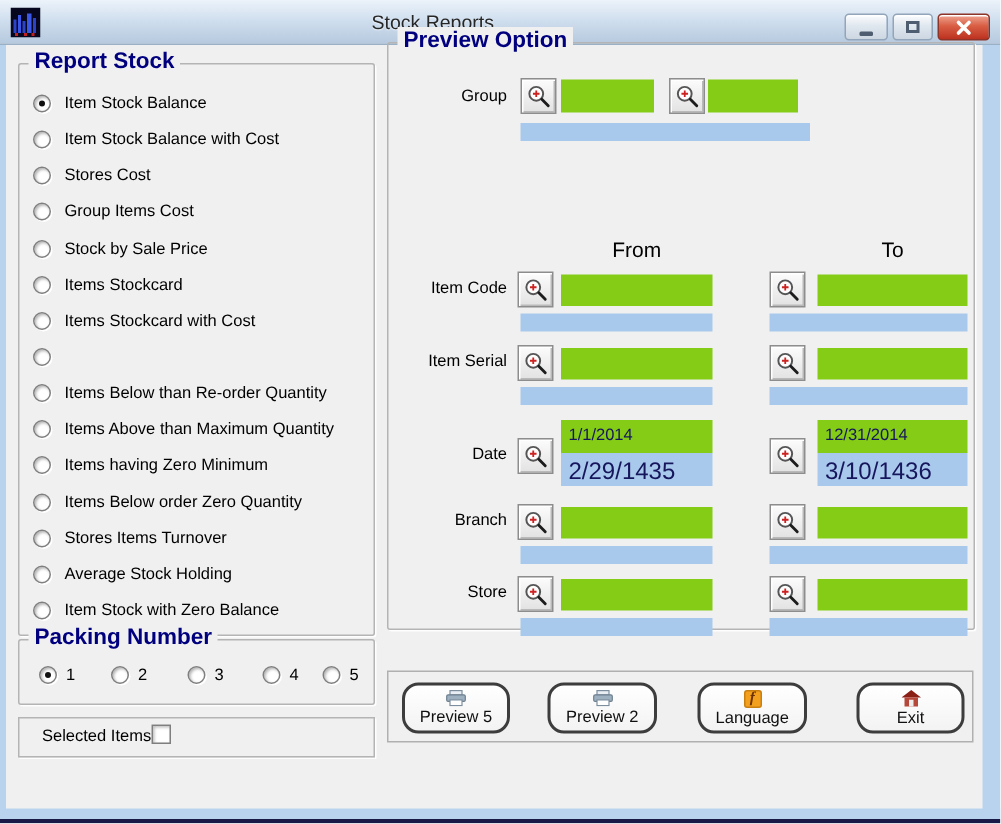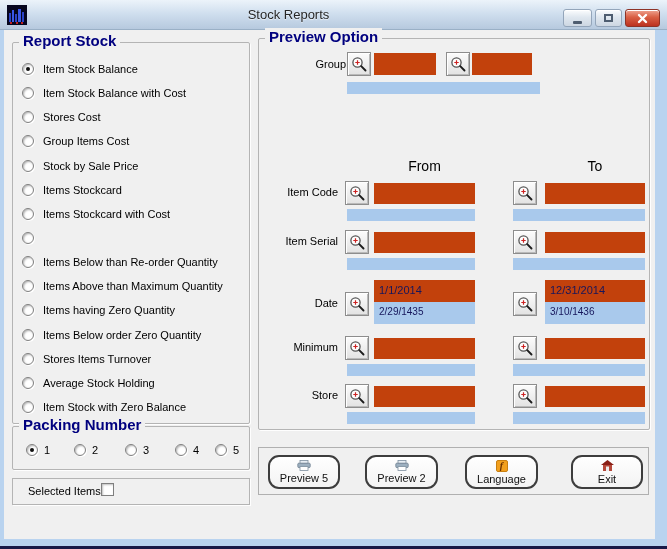--- a/index.html
+++ b/index.html
@@ -62,22 +62,22 @@
     width:13px; height:13px; background:#fff; border:1px solid #7f7f7f;
     box-shadow:inset 1px 1px 2px rgba(0,0,0,.25);
   }
   .rt-list { position:absolute; left:22px; top:57px; width:224px; }
   .rt-item { height:24.15px; display:flex; align-items:center; gap:9px; cursor:pointer; }
   .rt-label, .pk-label { font-size:11px; color:#000; white-space:nowrap; }
   .pk-item { position:absolute; top:444px; display:flex; align-items:center; gap:6px; cursor:pointer; }
   
   .field-label { position:absolute; font-size:11px; color:#000; text-align:right; white-space:nowrap; }
   .col-header  { position:absolute; font-size:14px; color:#000; text-align:center; }
-  .gfield { position:absolute; background:#c2410c; height:21px; font-size:11px; color:#16165c; padding:4px 0 0 5px; }
-  .bfield { position:absolute; background:#a9c9ec; height:12px; font-size:10px; color:#16165c; }
+  .gfield { position:absolute; background:#84cc16; height:21px; font-size:11px; color:#16165c; padding:4px 0 0 5px; }
+  .bfield { position:absolute; background:#a9c9ec; height:12px; font-size:16px; color:#16165c; }
   .bfield.tall, .gfield.tall { height:22px; padding:4px 0 0 5px; }
   .zoom-btn {
     position:absolute; width:24px; height:24px; cursor:pointer;
     background:linear-gradient(#fcfcfc,#e2e2e2); border:1px solid #8d8d8d;
     box-shadow:inset 1px 1px 0 #fff, inset -1px -1px 0 #b9b9b9;
     display:flex; align-items:center; justify-content:center; padding:0;
   }
   
   .actions-panel { position:absolute; left:258px; top:447px; width:391px; height:48px; border:1px solid #b0b0b0; }
   .action-btn {
@@ -169,21 +169,21 @@
     <div class="rt-item">
       <span class="radio"></span>
       <span class="rt-label">Items Below than Re-order Quantity</span>
     </div>
     <div class="rt-item">
       <span class="radio"></span>
       <span class="rt-label">Items Above than Maximum Quantity</span>
     </div>
     <div class="rt-item">
       <span class="radio"></span>
-      <span class="rt-label">Items having Zero Quantity</span>
+      <span class="rt-label">Items having Zero Minimum</span>
     </div>
     <div class="rt-item">
       <span class="radio"></span>
       <span class="rt-label">Items Below order Zero Quantity</span>
     </div>
     <div class="rt-item">
       <span class="radio"></span>
       <span class="rt-label">Stores Items Turnover</span>
     </div>
     <div class="rt-item">
@@ -217,25 +217,25 @@
   </div>
   <div class="pk-item" style="left:215px;">
     <span class="radio"></span>
     <span class="pk-label">5</span>
   </div>
 
   <div class="panel" style="left:12px; top:478px; width:238px; height:27px;"></div>
   <span class="field-label" style="left:28px; top:485px; text-align:left;">Selected Items</span>
   <span class="checkbox" style="position:absolute; left:101px; top:483px;"></span>
 
-  <div class="groupbox" style="left:258px; top:38px; width:392px; height:392px;">
+  <div class="groupbox" style="left:258px; top:28px; width:392px; height:392px;">
     <span class="legend">Preview Option</span>
   </div>
 
-  <span class="field-label" style="left:266px; top:58px; width:80px;padding-left:21px;">Group</span>
+  <span class="field-label" style="left:258px; top:58px; width:80px;padding-left:21px;">Group</span>
   <button class="zoom-btn" style="left:347px; top:52px;">
     <svg width="17" height="17" viewBox="0 0 17 17">
       <circle cx="6.5" cy="6.5" r="4.6" fill="#fdfdfd" stroke="#555" stroke-width="1.3"></circle>
       <path d="M4.3 6.5h4.4M6.5 4.3v4.4" stroke="#cc2222" stroke-width="1.2"></path>
       <path d="M10.2 10.2l4.3 4.3" stroke="#1c1c1c" stroke-width="1.9" stroke-linecap="round"></path>
     </svg>
   </button>
   <div class="gfield" style="left:374px; top:53px; width:62px; height:22px;"></div>
   <button class="zoom-btn" style="left:446px; top:52px;">
     <svg width="17" height="17" viewBox="0 0 17 17">
@@ -303,21 +303,21 @@
   <button class="zoom-btn" style="left:513px; top:292px;">
     <svg width="17" height="17" viewBox="0 0 17 17">
       <circle cx="6.5" cy="6.5" r="4.6" fill="#fdfdfd" stroke="#555" stroke-width="1.3"></circle>
       <path d="M4.3 6.5h4.4M6.5 4.3v4.4" stroke="#cc2222" stroke-width="1.2"></path>
       <path d="M10.2 10.2l4.3 4.3" stroke="#1c1c1c" stroke-width="1.9" stroke-linecap="round"></path>
     </svg>
   </button>
   <div class="gfield tall" style="left:545px; top:280px; width:100px;">12/31/2014</div>
   <div class="bfield tall" style="left:545px; top:302px; width:100px;">3/10/1436</div>
 
-  <span class="field-label" style="left:240px; top:341px; width:98px;">Minimum</span>
+  <span class="field-label" style="left:240px; top:341px; width:98px;">Branch</span>
   <button class="zoom-btn" style="left:345px; top:336px;">
     <svg width="17" height="17" viewBox="0 0 17 17">
       <circle cx="6.5" cy="6.5" r="4.6" fill="#fdfdfd" stroke="#555" stroke-width="1.3"></circle>
       <path d="M4.3 6.5h4.4M6.5 4.3v4.4" stroke="#cc2222" stroke-width="1.2"></path>
       <path d="M10.2 10.2l4.3 4.3" stroke="#1c1c1c" stroke-width="1.9" stroke-linecap="round"></path>
     </svg>
   </button>
   <div class="gfield" style="left:374px; top:338px; width:101px;"></div>
   <div class="bfield" style="left:347px; top:364px; width:128px;"></div>
   <button class="zoom-btn" style="left:513px; top:336px;">

